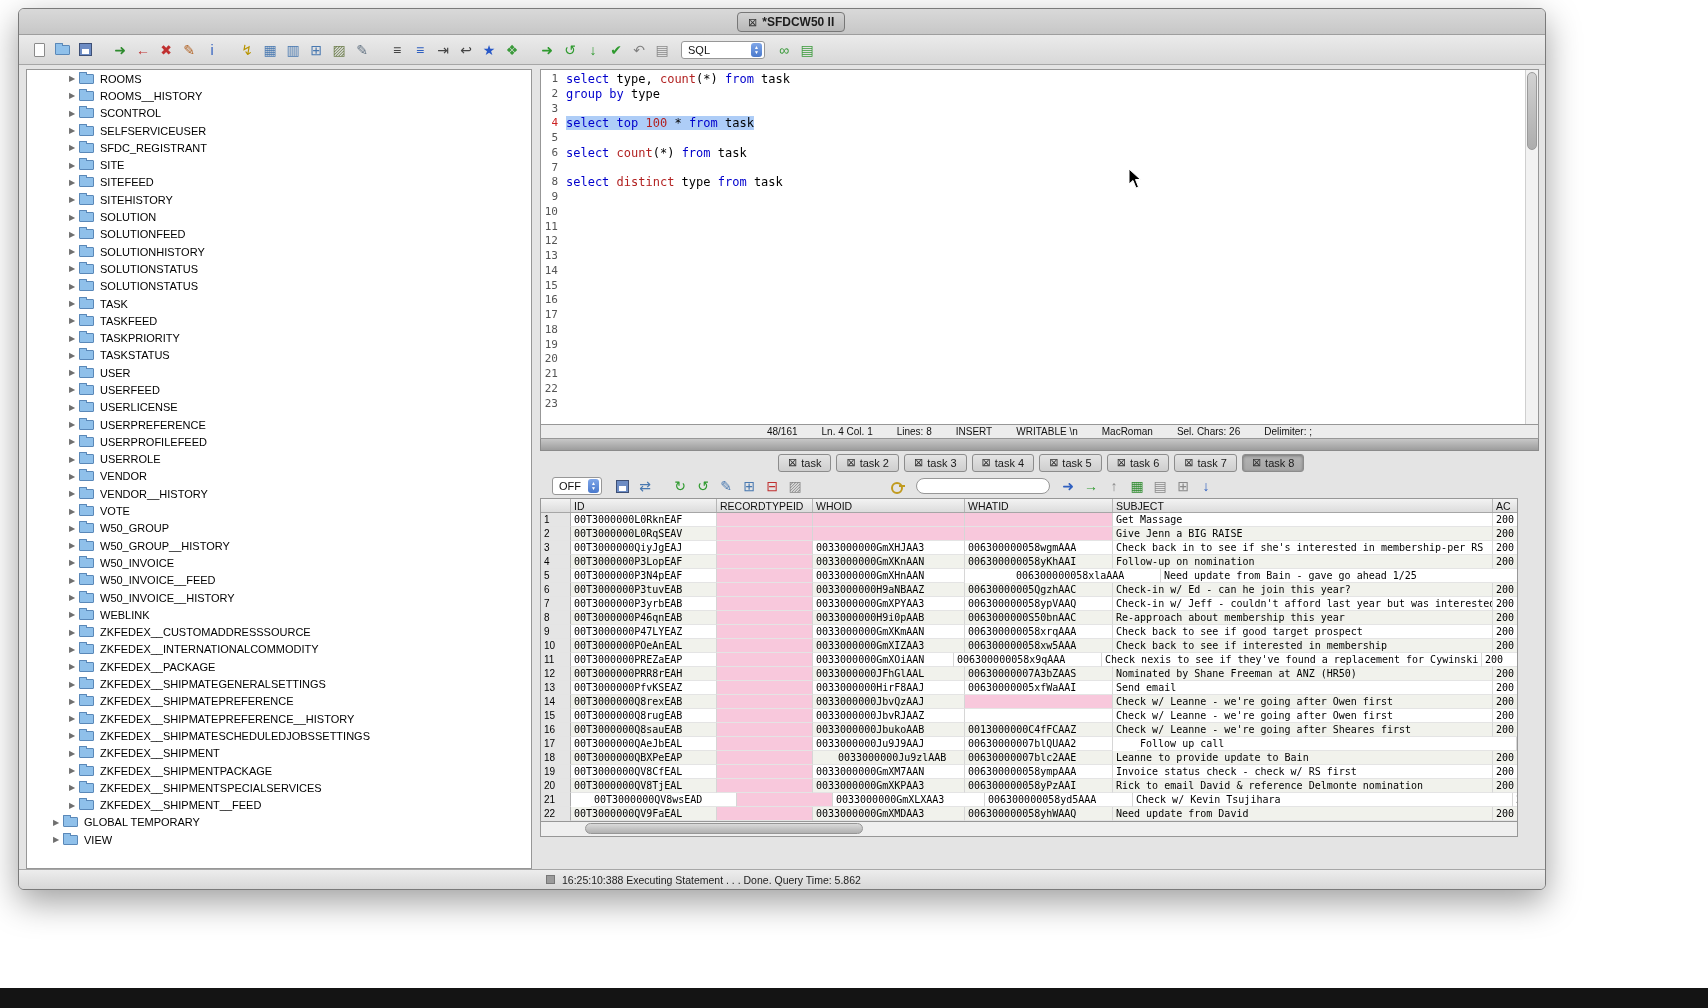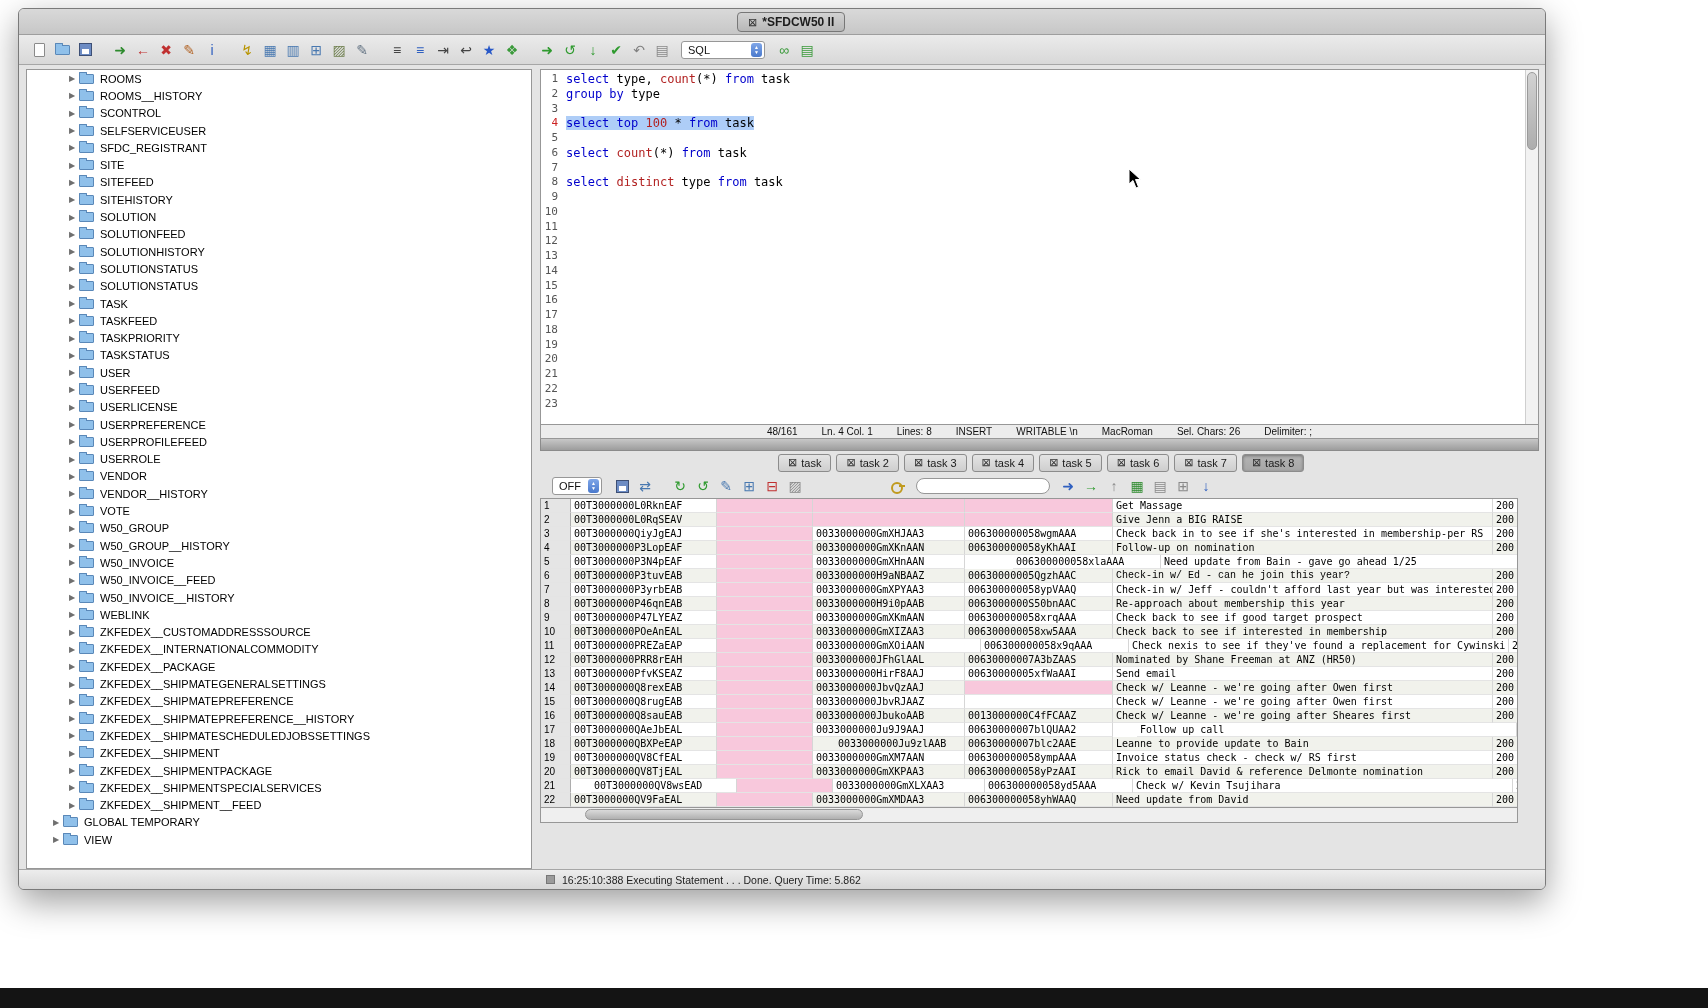--- a/index.html
+++ b/index.html
@@ -541,20 +541,29 @@
             <span class="tb-icon" style="color: rgb(46, 154, 46);">→</span>
             <span class="tb-icon" style="color: rgb(136, 136, 136);">↑</span>
             <span class="tb-icon" style="color: rgb(46, 139, 46);">▦</span>
             <span class="tb-icon" style="color: rgb(136, 136, 136);">▤</span>
             <span class="tb-icon" style="color: rgb(136, 136, 136);">⊞</span>
             <span class="tb-icon" style="color: rgb(48, 96, 192);">↓</span>
           </span>
       </div>
 
       <div class="grid">
+        <div class="g-header" id="grid-header">
+            <div class="g-h-cell" style="width: 30px;"></div>
+            <div class="g-h-cell" style="width: 146px;">ID</div>
+            <div class="g-h-cell" style="width: 96px;">RECORDTYPEID</div>
+            <div class="g-h-cell" style="width: 152px;">WHOID</div>
+            <div class="g-h-cell" style="width: 148px;">WHATID</div>
+            <div class="g-h-cell" style="width: 380px;">SUBJECT</div>
+            <div class="g-h-cell" style="width: 40px;">AC</div>
+          </div>
         <div id="grid-rows">
             <div class="g-row">
               <div class="g-cell g-num" style="width: 30px;">1</div>
               <div class="g-cell" style="width: 146px;">00T3000000L0RknEAF</div>
               <div class="g-cell pink" style="width: 96px;"></div>
               <div class="g-cell pink" style="width: 152px;"></div>
               <div class="g-cell pink" style="width: 148px;"></div>
               <div class="g-cell" style="width: 380px;">Get Massage</div>
               <div class="g-cell" style="width: 40px;">200</div>
             </div>
@@ -593,21 +602,21 @@
               <div class="g-cell" style="width: 148px; margin-left: 48px;">006300000058xlaAAA</div>
               <div class="g-cell" style="width: 380px;">Need update from Bain - gave go ahead 1/25</div>
               <div class="g-cell" style="width: 40px;">200</div>
             </div>
             <div class="g-row">
               <div class="g-cell g-num" style="width: 30px;">6</div>
               <div class="g-cell" style="width: 146px;">00T3000000P3tuvEAB</div>
               <div class="g-cell pink" style="width: 96px;"></div>
               <div class="g-cell" style="width: 152px;">0033000000H9aNBAAZ</div>
               <div class="g-cell" style="width: 148px;">00630000005QgzhAAC</div>
-              <div class="g-cell" style="width: 380px; font-family: Liberation Mono, monospace;">Check-in w/ Ed - can he join this year?</div>
+              <div class="g-cell" style="width: 380px;">Check-in w/ Ed - can he join this year?</div>
               <div class="g-cell" style="width: 40px;">200</div>
             </div>
             <div class="g-row">
               <div class="g-cell g-num" style="width: 30px;">7</div>
               <div class="g-cell" style="width: 146px;">00T3000000P3yrbEAB</div>
               <div class="g-cell pink" style="width: 96px;"></div>
               <div class="g-cell" style="width: 152px;">0033000000GmXPYAA3</div>
               <div class="g-cell" style="width: 148px;">006300000058ypVAAQ</div>
               <div class="g-cell" style="width: 380px;">Check-in w/ Jeff - couldn't afford last year but was interested</div>
               <div class="g-cell" style="width: 40px;">200</div>
@@ -636,21 +645,21 @@
               <div class="g-cell pink" style="width: 96px;"></div>
               <div class="g-cell" style="width: 152px;">0033000000GmXIZAA3</div>
               <div class="g-cell" style="width: 148px;">006300000058xw5AAA</div>
               <div class="g-cell" style="width: 380px;">Check back to see if interested in membership</div>
               <div class="g-cell" style="width: 40px;">200</div>
             </div>
             <div class="g-row">
               <div class="g-cell g-num" style="width: 30px;">11</div>
               <div class="g-cell" style="width: 146px;">00T3000000PREZaEAP</div>
               <div class="g-cell pink" style="width: 96px;"></div>
-              <div class="g-cell" style="width: 168px;">0033000000GmXOiAAN</div>
+              <div class="g-cell" style="width: 141px;">0033000000GmXOiAAN</div>
               <div class="g-cell" style="width: 148px;">006300000058x9qAAA</div>
               <div class="g-cell" style="width: 380px;">Check nexis to see if they've found a replacement for Cywinski</div>
               <div class="g-cell" style="width: 40px;">200</div>
             </div>
             <div class="g-row">
               <div class="g-cell g-num" style="width: 30px;">12</div>
               <div class="g-cell" style="width: 146px;">00T3000000PRR8rEAH</div>
               <div class="g-cell pink" style="width: 96px;"></div>
               <div class="g-cell" style="width: 152px;">0033000000JFhGlAAL</div>
               <div class="g-cell" style="width: 148px;">00630000007A3bZAAS</div>

